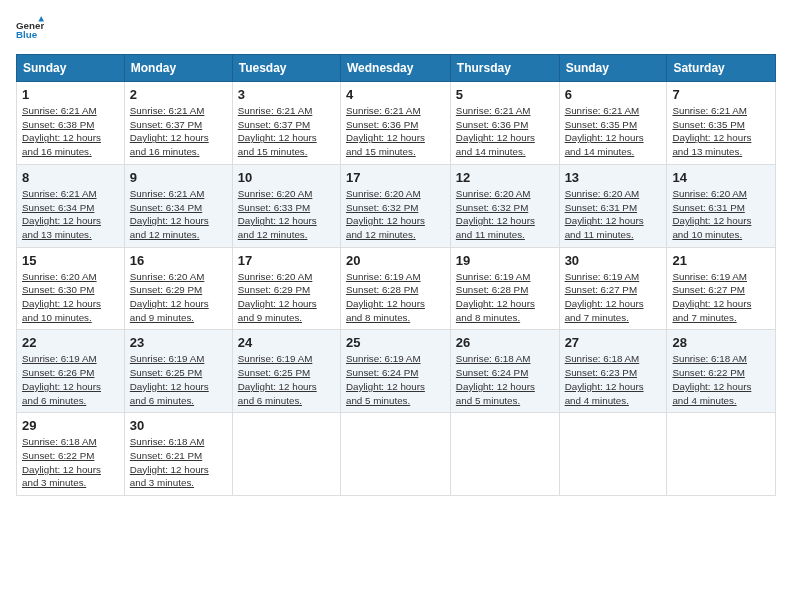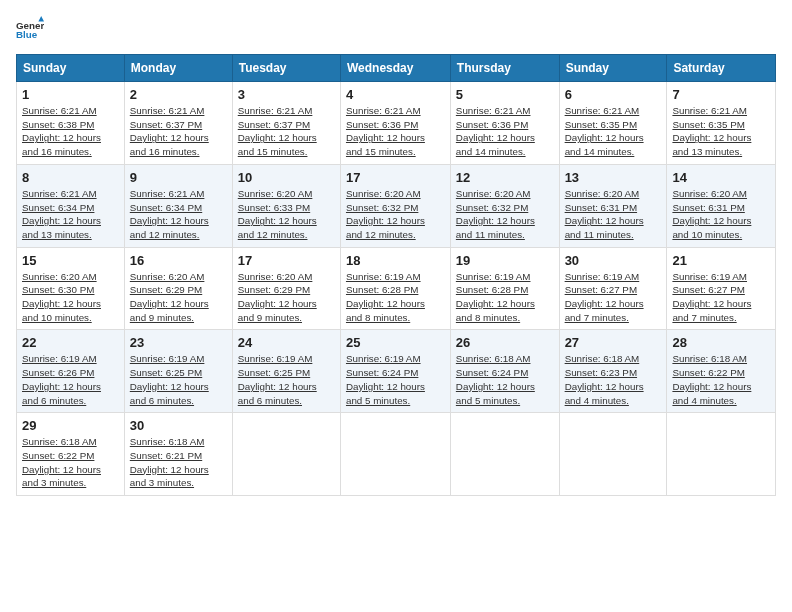--- a/index.html
+++ b/index.html
@@ -188,21 +188,21 @@
           </td>
           <td>
             <span class="day-num">16</span>
 <div class="day-info">Sunrise: 6:20 AM<br>Sunset: 6:29 PM<br>Daylight: 12 hours<br>and 9 minutes.</div>
           </td>
           <td>
             <span class="day-num">17</span>
 <div class="day-info">Sunrise: 6:20 AM<br>Sunset: 6:29 PM<br>Daylight: 12 hours<br>and 9 minutes.</div>
           </td>
           <td>
-            <span class="day-num">18</span>
+            <span class="day-num">20</span>
 <div class="day-info">Sunrise: 6:19 AM<br>Sunset: 6:28 PM<br>Daylight: 12 hours<br>and 8 minutes.</div>
           </td>
           <td>
             <span class="day-num">19</span>
 <div class="day-info">Sunrise: 6:19 AM<br>Sunset: 6:28 PM<br>Daylight: 12 hours<br>and 8 minutes.</div>
           </td>
           <td>
             <span class="day-num">30</span>
 <div class="day-info">Sunrise: 6:19 AM<br>Sunset: 6:27 PM<br>Daylight: 12 hours<br>and 7 minutes.</div>
           </td>

